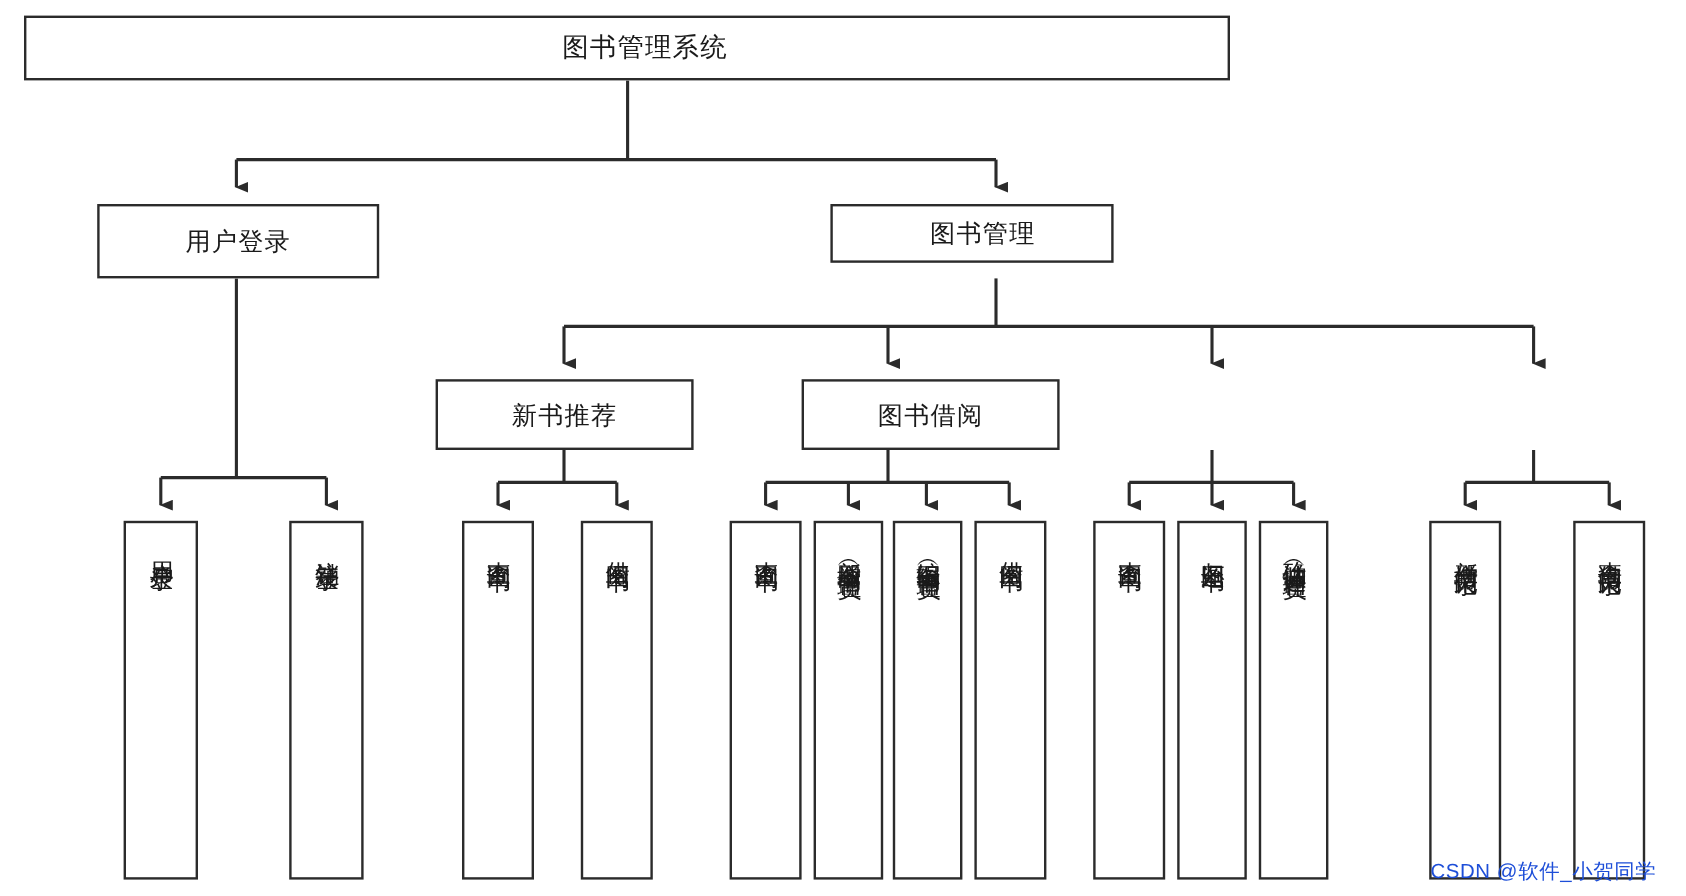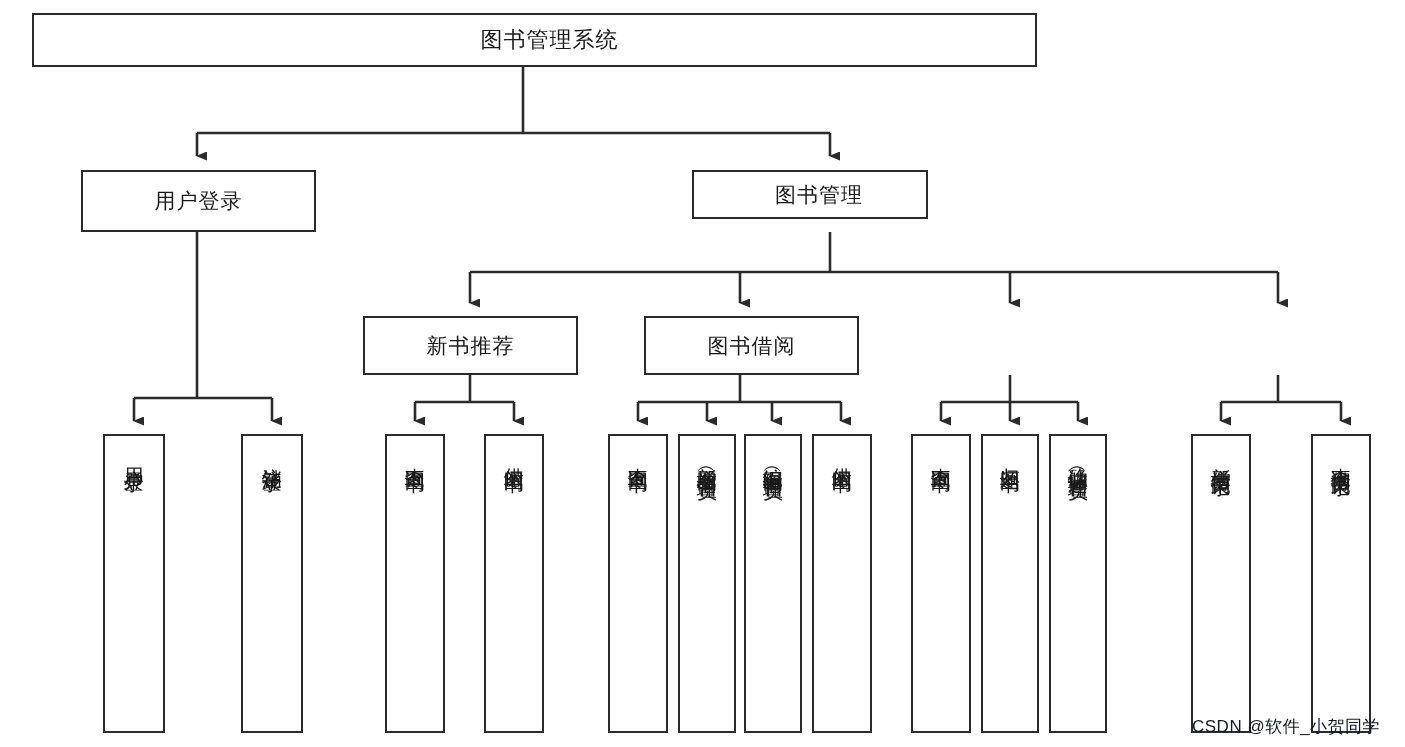--- a/index.html
+++ b/index.html
@@ -53,21 +53,21 @@
     text-orientation: upright;
     font-size: 20px;
     line-height: 1.32;
     letter-spacing: 2px;
     white-space: nowrap;
     color: #1a1a1a;
   }
   .watermark {
     position: absolute;
     font-size: 17px;
-    color: #0f172a;
+    color: #1d4ed8;
     letter-spacing: 0.5px;
     white-space: nowrap;
     font-family: "Liberation Sans", "DejaVu Sans", sans-serif;
   }
 </style>
 </head>
 <body>
 
 <div id="diagram-root">
 
@@ -114,35 +114,35 @@
       <path d="M1010,402 L1010,421" marker-end="url(#arrow)"></path>
       <path d="M1078,402 L1078,421" marker-end="url(#arrow)"></path>
 
       <path d="M1278,375 L1278,402"></path>
       <path d="M1221,402 L1341,402"></path>
       <path d="M1221,402 L1221,421" marker-end="url(#arrow)"></path>
       <path d="M1341,402 L1341,421" marker-end="url(#arrow)"></path>
     </g>
   </svg>
 
-  <div class="node horiz root" style="left:32px; top:13px; width:1005px; height:54px;padding-left:36px;">
+  <div class="node horiz root" style="left:20px; top:13px; width:1005px; height:54px;padding-left:36px;">
     <span>图书管理系统</span>
   </div>
 
   <div class="node horiz" style="left:81px; top:170px; width:235px; height:62px;">
     <span>用户登录</span>
   </div>
   <div class="node horiz" style="left:692px; top:170px; width:236px; height:49px;padding-left:24px;">
     <span>图书管理</span>
   </div>
 
   <div class="node horiz" style="left:363px; top:316px; width:215px; height:59px;">
     <span>新书推荐</span>
   </div>
-  <div class="node horiz" style="left:644px; top:316px; width:215px; height:59px;text-align:center;">
+  <div class="node horiz" style="left:668px; top:316px; width:215px; height:59px;text-align:center;">
     <span>图书借阅</span>
   </div>
 
   <div class="node leaf" style="left:103px; top:434px; width:62px; height:299px;">
     <span class="vtext">用户登录</span>
   </div>
   <div class="node leaf" style="left:241px; top:434px; width:62px; height:299px;">
     <span class="vtext">注销登录</span>
   </div>
 

